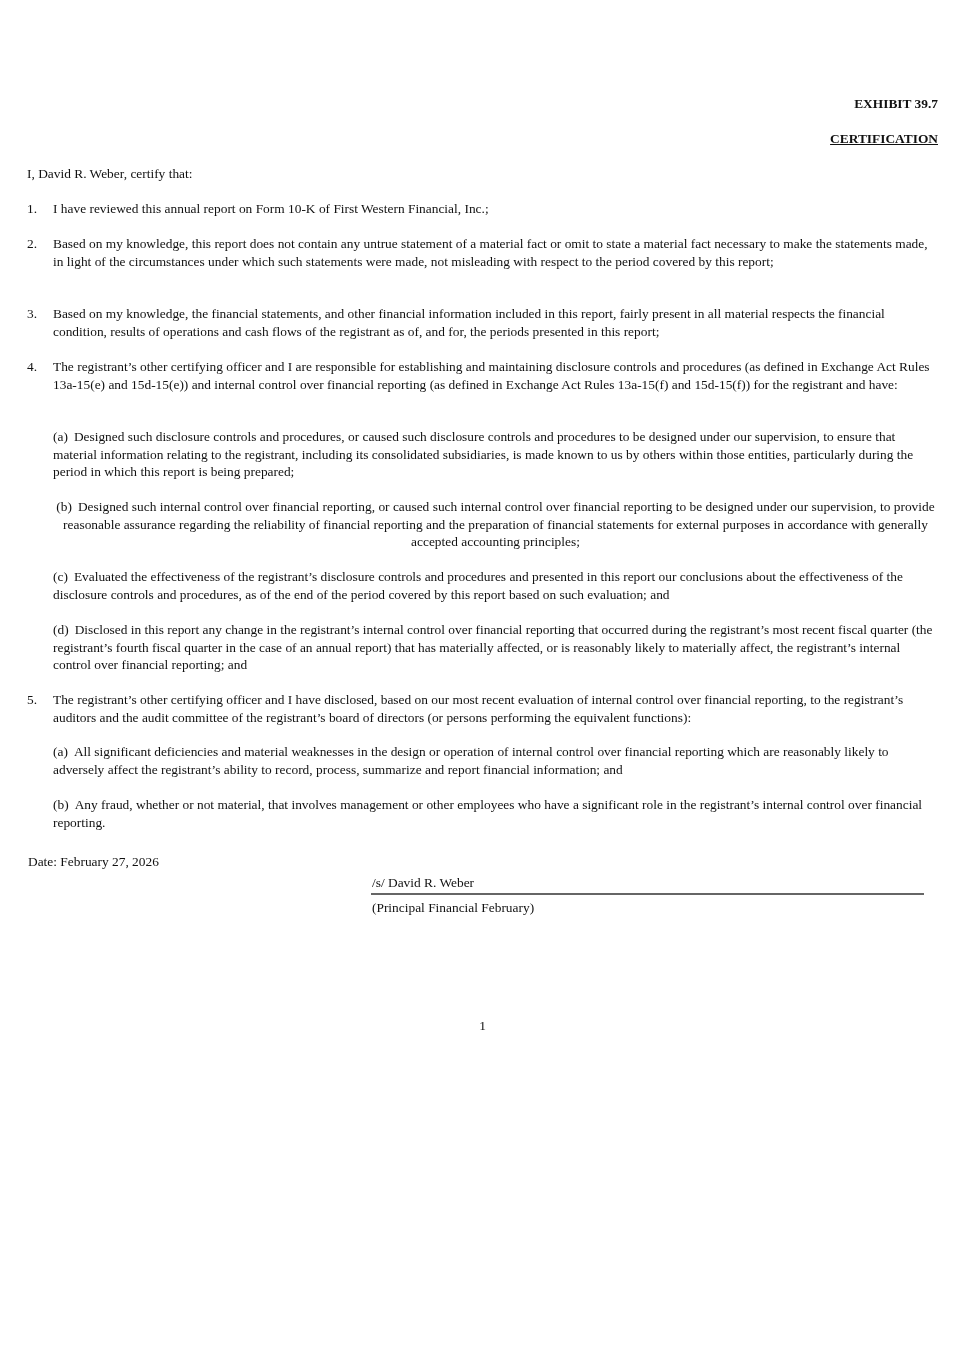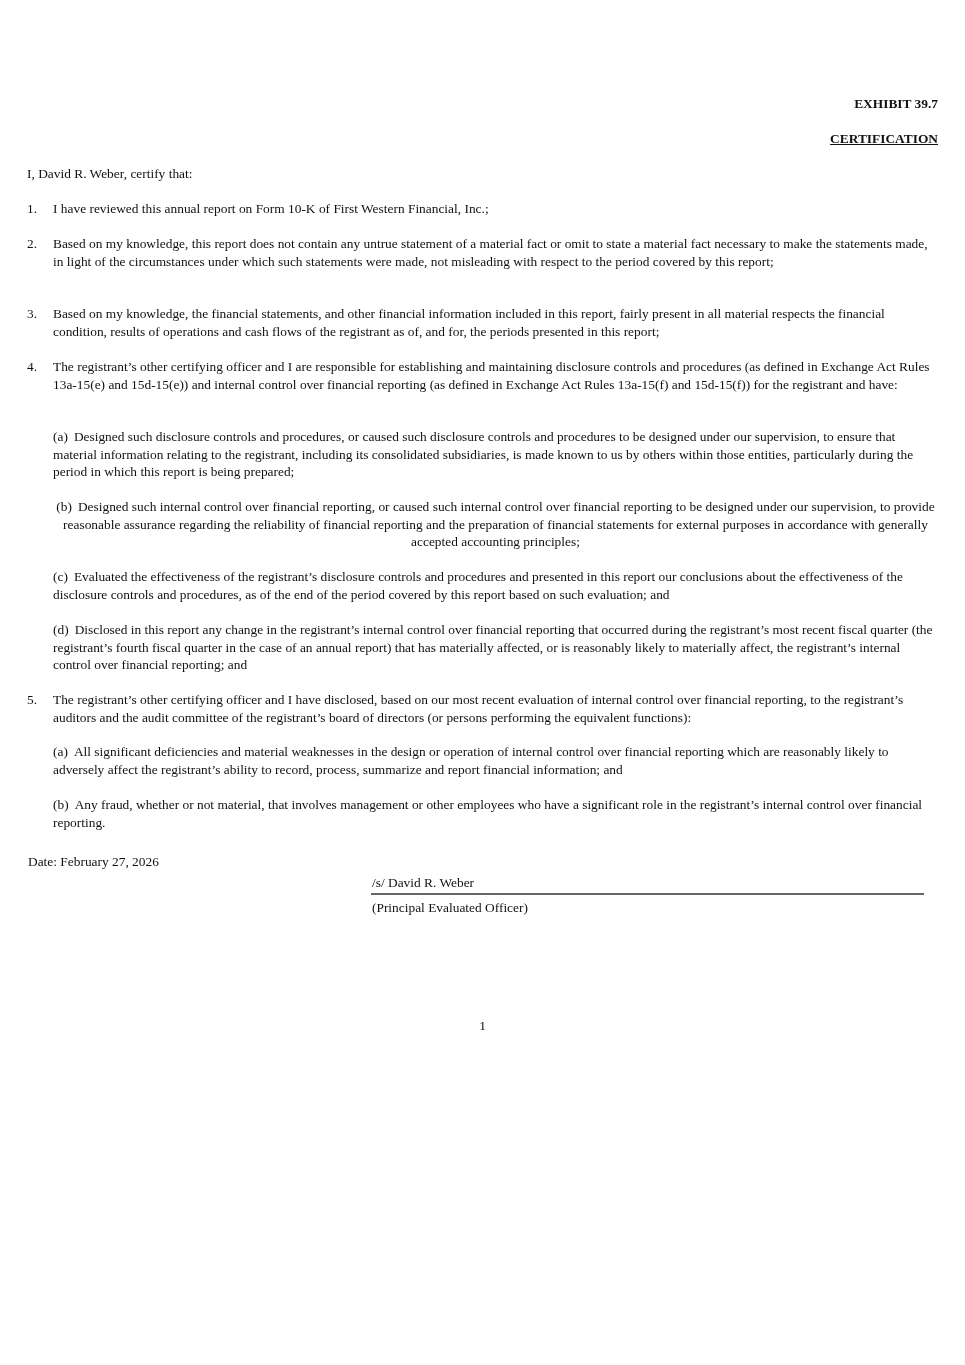--- a/index.html
+++ b/index.html
@@ -153,18 +153,18 @@
   </div>
 
   <div class="sub" style="top:796px;">
     <span class="lbl">(b)</span><span>Any fraud, whether or not material, that involves management or other employees who have a significant role in the registrant’s internal control over financial reporting.</span>
   </div>
 
   <div class="date">Date: February 27, 2026</div>
 
   <div class="sig-block">
     <div class="sig-line">/s/ David R. Weber</div>
-    <div class="sig-row">(Principal Evaluated Officer)</div>
+    <div class="sig-row">(Principal Financial February)</div>
   </div>
 
   <div class="page-num">1</div>
 
 </div>
 
 </body></html>

